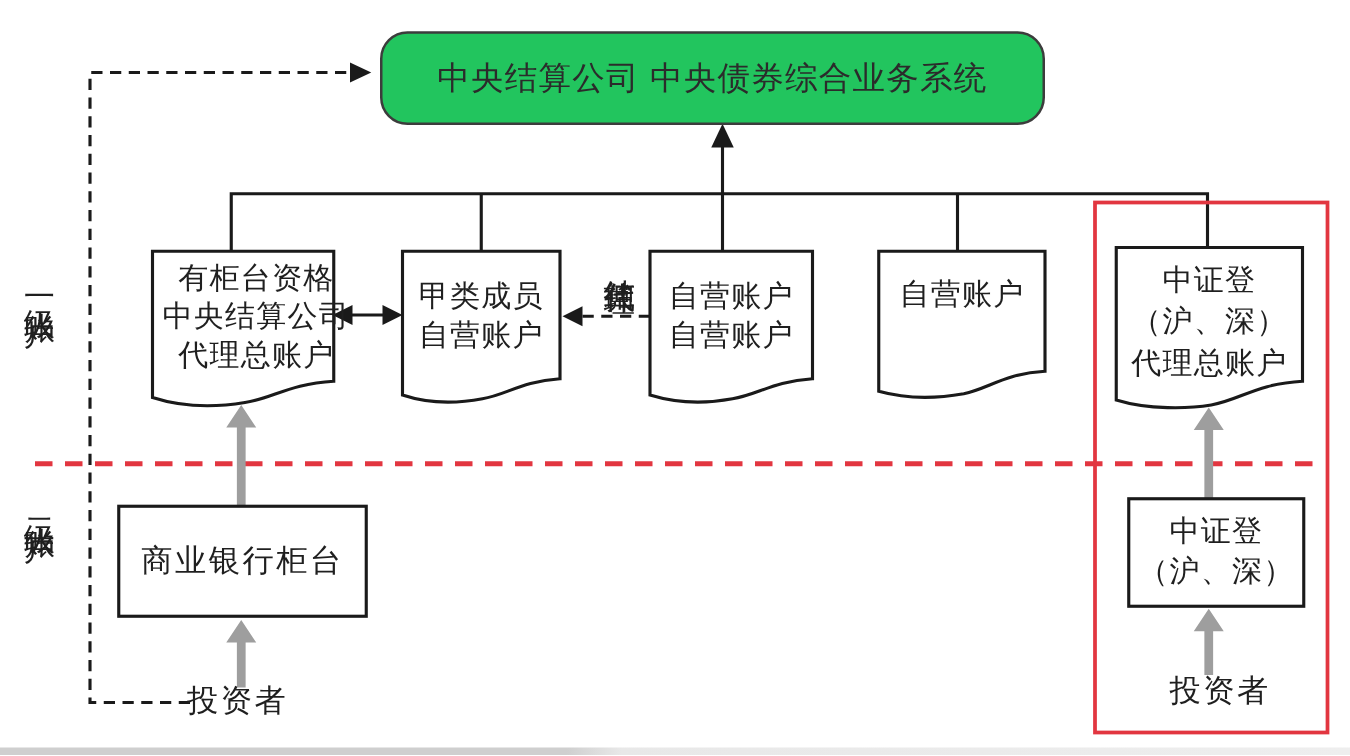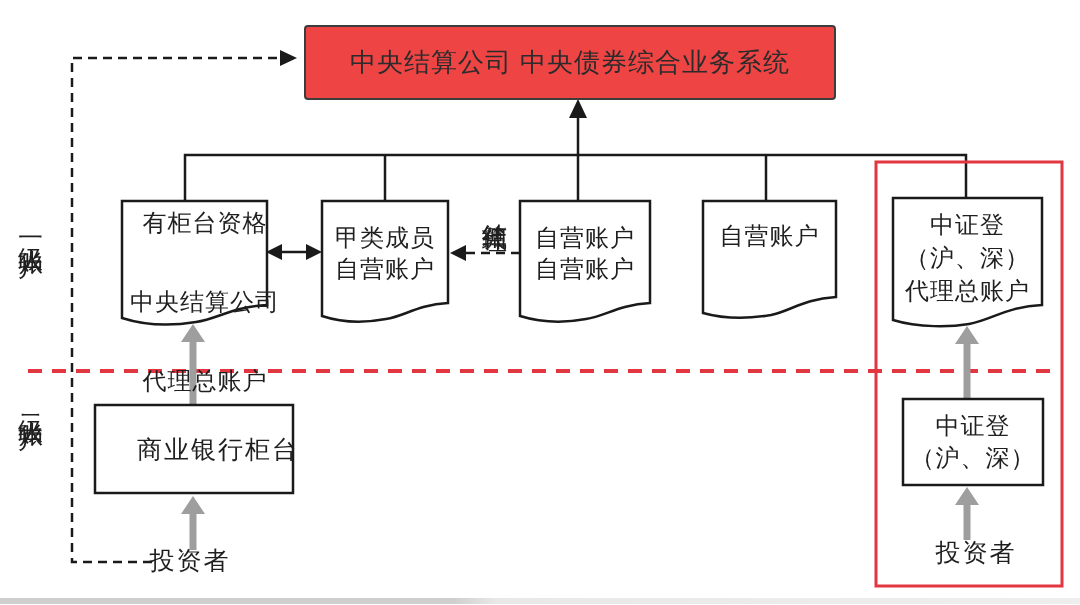--- a/index.html
+++ b/index.html
@@ -17,21 +17,21 @@
   .center{display:flex;align-items:center;justify-content:center;text-align:center;}
   .lines{display:flex;flex-direction:column;align-items:center;justify-content:center;text-align:center;}
   .doc-text{font-size:24px;line-height:31px;letter-spacing:1px;}
   .box-text{font-size:24px;line-height:32px;letter-spacing:1px;}
   .vert{
     writing-mode:vertical-rl;text-orientation:upright;
     font-size:25px;letter-spacing:3px;line-height:1;
   }
   .title-box{
     position:absolute;left:304px;top:25px;width:532px;height:75px;
-    background:#ef4444;border:2.5px solid #3c3c3c;border-radius:4px;
+    background:#22c55e;border:2.5px solid #3c3c3c;border-radius:22px;
     box-sizing:border-box;z-index:2;
   }
   .title-text{font-size:26px;letter-spacing:1px;color:#2b2b2b;width:100%;height:100%;}
   .edge{
     position:absolute;left:0;top:598px;width:1080px;height:6px;z-index:1;
     background:linear-gradient(to right,#cfcfcf 0%,#cfcfcf 42%,#e8e8e8 46%,#eeeeee 100%);
   }
 </style>
 </head>
 <body>
@@ -95,21 +95,21 @@
 
   <div class="title-box">
     <div class="center title-text">中央结算公司 中央债券综合业务系统</div>
   </div>
 
   <div class="txt vert" style="left:18px;top:224px;height:110px;">一级账户</div>
   <div class="txt vert" style="left:18px;top:396px;height:110px;">二级账户</div>
 
   <div class="txt vert" style="left:482px;top:203px;height:112px;letter-spacing:2px;">结算代理</div>
 
-  <div class="txt lines doc-text" style="left:122px;top:207px;width:166px;gap:48px;">
+  <div class="txt lines doc-text" style="left:122px;top:207px;width:166px;">
     <span>有柜台资格</span>
     <span>中央结算公司</span>
     <span>代理总账户</span>
   </div>
   <div class="txt lines doc-text" style="left:322px;top:222px;width:126px;justify-content:space-between;">
     <span>甲类成员</span>
     <span>自营账户</span>
   </div>
   <div class="txt lines doc-text" style="left:520px;top:222px;width:130px;">
     <span>自营账户</span>
@@ -117,21 +117,21 @@
   </div>
   <div class="txt lines doc-text" style="left:703px;top:220px;width:133px;">
     <span>自营账户</span>
   </div>
   <div class="txt lines doc-text" style="left:893px;top:208px;width:149px;line-height:33px;">
     <span>中证登</span>
     <span>（沪、深）</span>
     <span>代理总账户</span>
   </div>
 
-  <div class="txt center box-text" style="left:95px;top:405px;width:198px;height:88px;font-size:25px;letter-spacing:2px;margin-left:24px;">商业银行柜台</div>
+  <div class="txt center box-text" style="left:95px;top:405px;width:198px;height:88px;font-size:25px;letter-spacing:2px;">商业银行柜台</div>
   <div class="txt lines box-text" style="left:903px;top:399px;width:140px;height:86px;">
     <span>中证登</span>
     <span>（沪、深）</span>
   </div>
 
   <div class="txt center" style="left:148px;top:546px;width:84px;height:28px;font-size:25px;letter-spacing:2px;">投资者</div>
   <div class="txt center" style="left:934px;top:538px;width:84px;height:28px;font-size:25px;letter-spacing:2px;">投资者</div>
 
   <div class="edge"></div>
 </div>

